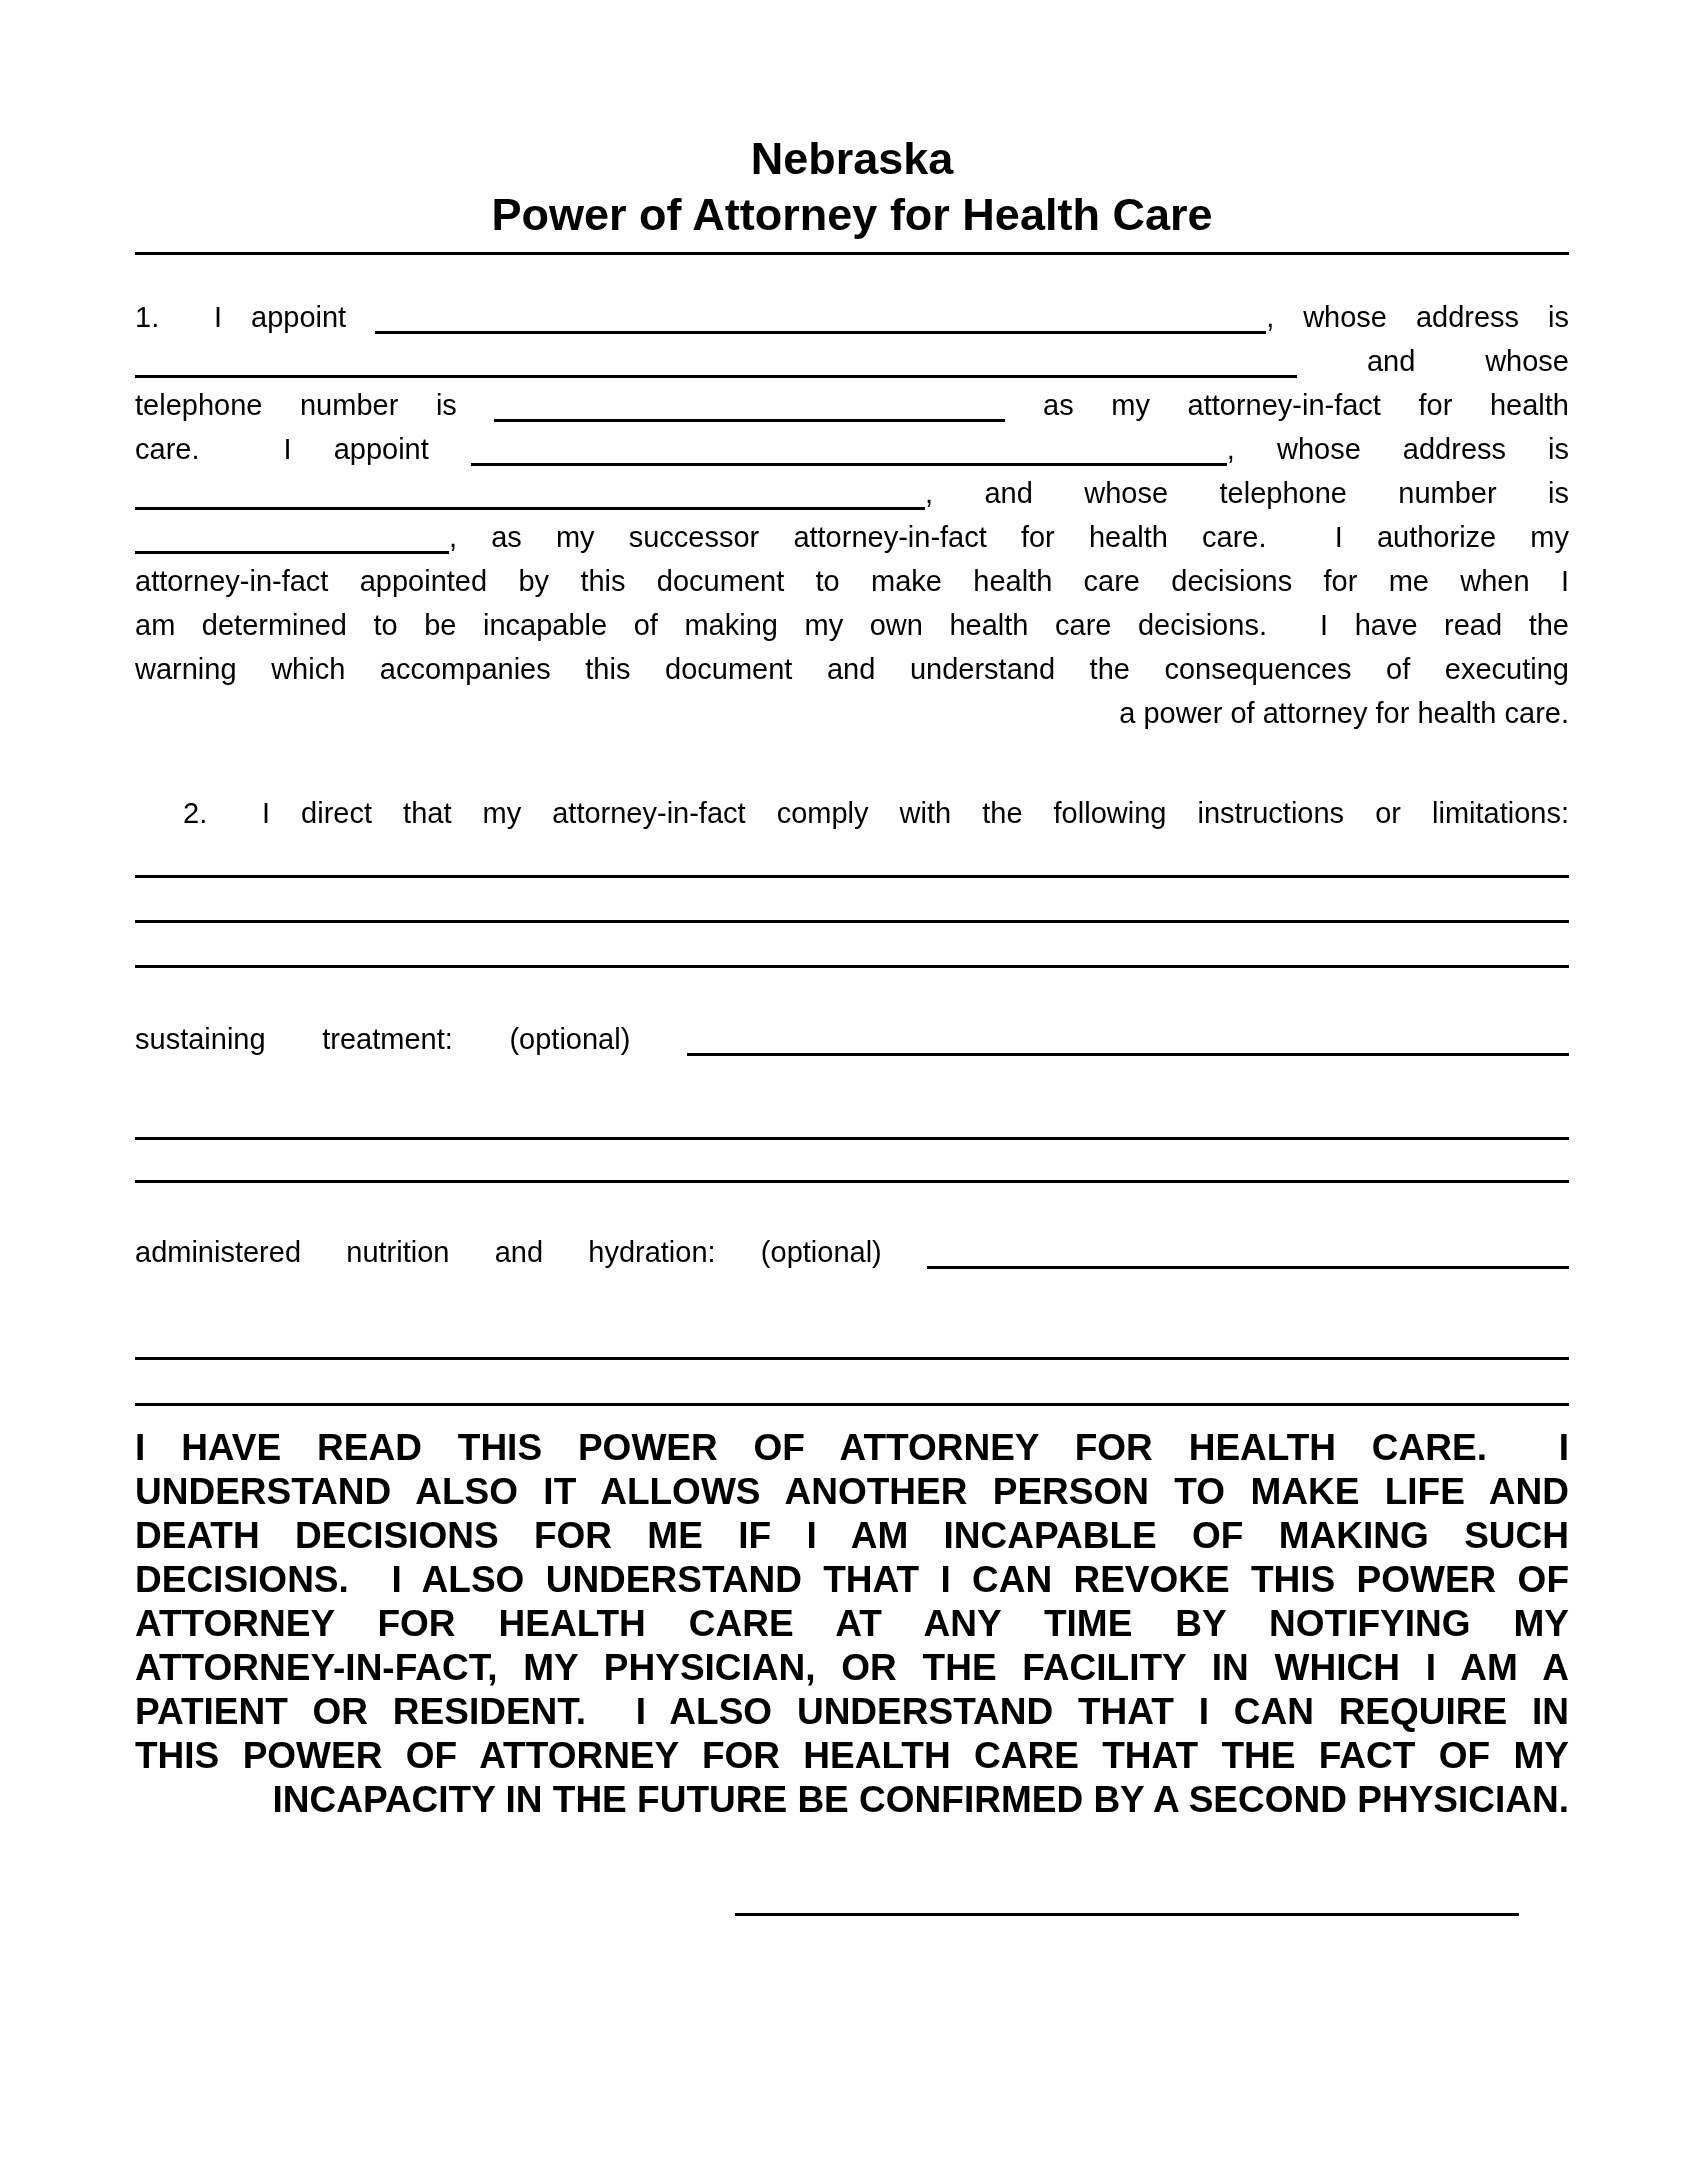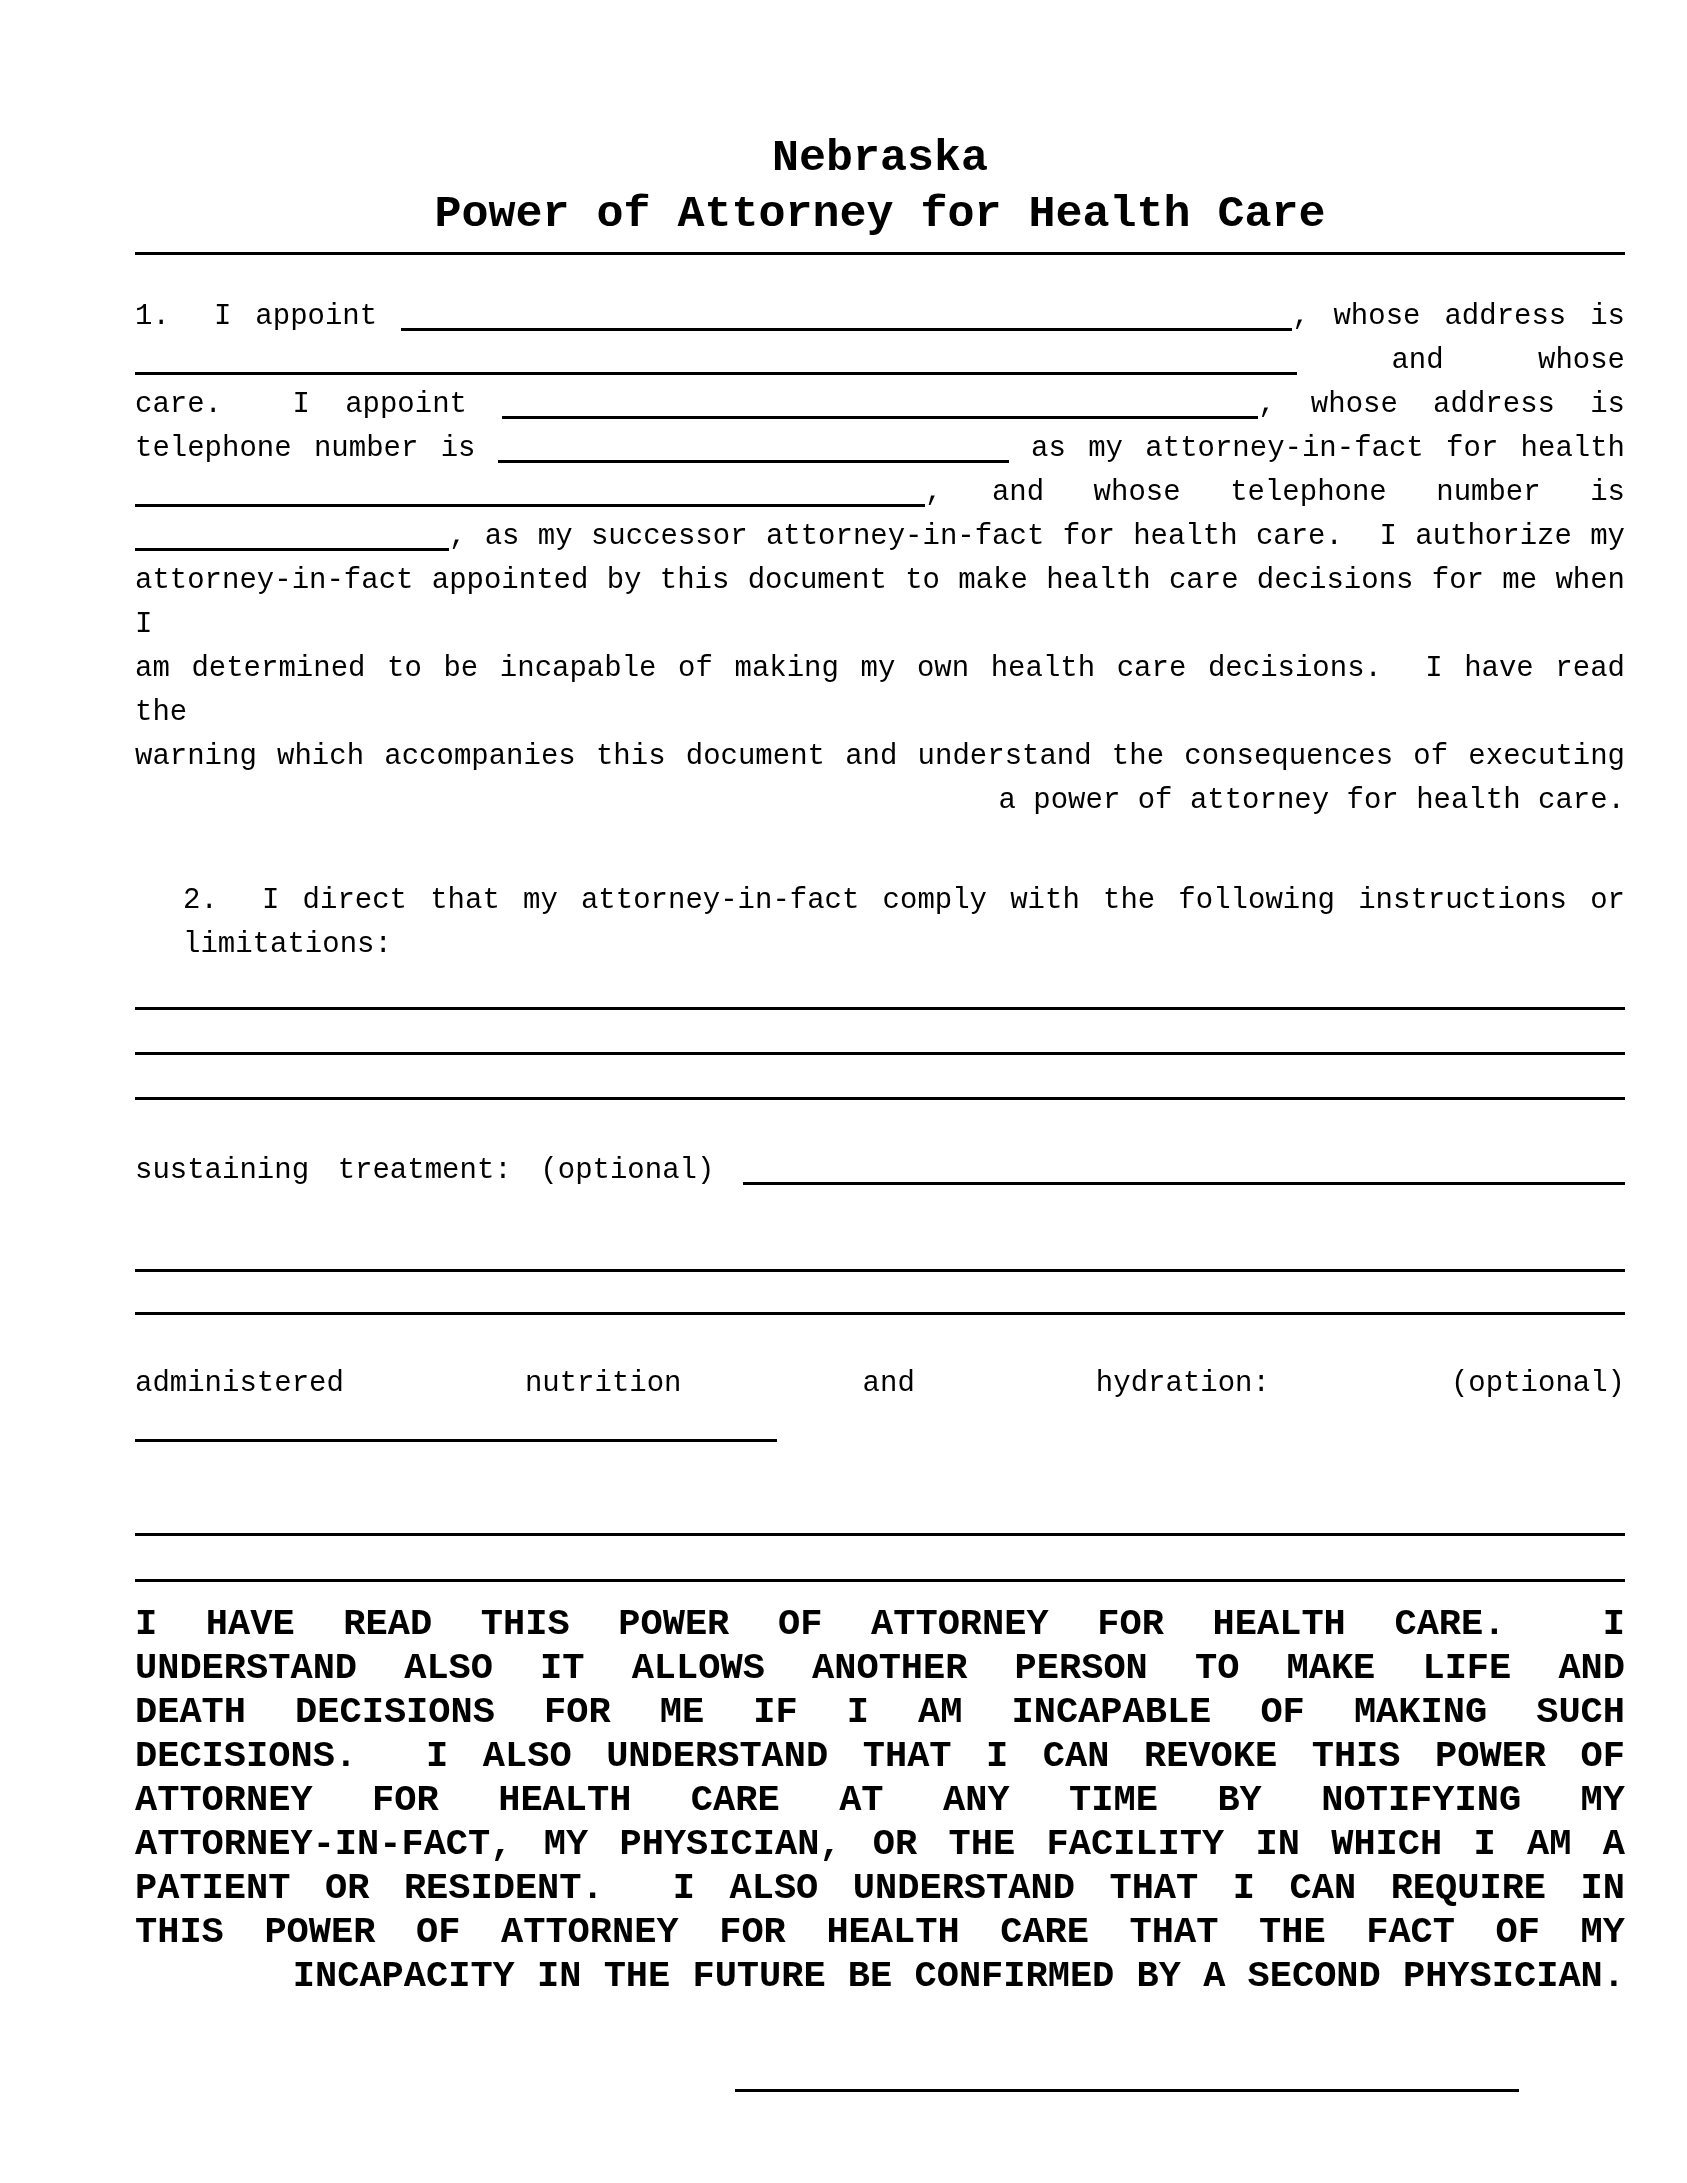--- a/index.html
+++ b/index.html
@@ -3,22 +3,22 @@
 <meta charset="utf-8">
 <style>
   html, body { margin: 0; padding: 0; background: #ffffff; }
   .page {
     position: relative;
     width: 1687px;
     height: 2184px;
     box-sizing: border-box;
     background: #ffffff;
     color: #000000;
-    font-family: Liberation Mono, monospace;
-    padding: 131px 62px 0 135px;
+    font-family: Liberation Sans, sans-serif;
+    padding: 131px 118px 0 135px;
     overflow: hidden;
   }
   
   .title { text-align: center; font-weight: bold; font-size: 45px; line-height: 56px; }
   .rule { border-top: 3.5px solid #000; margin-top: 8.7px; }
 
   
   .para { font-size: 29px; line-height: 44px; }
   .line { min-height: 44px; text-align: right; }
   .j { text-align: justify; text-align-last: justify; }
@@ -73,22 +73,22 @@
 
   <div class="title">
     <div>Nebraska</div>
     <div>Power of Attorney for Health Care</div>
   </div>
   <div class="rule"></div>
 
   <div class="para p1">
     <div class="line j"><span class="num">1.</span><span>I appoint</span> <span class="blank b1"></span><span>, whose address is</span></div>
     <div class="line j"><span class="blank b2"></span> <span>and whose</span></div>
+    <div class="line j"><span>telephone number is</span> <span class="blank b3"></span> <span>as my attorney-in-fact for health</span></div>
     <div class="line j"><span>care.&nbsp; I appoint</span> <span class="blank b4"></span><span>, whose address is</span></div>
-    <div class="line j"><span>telephone number is</span> <span class="blank b3"></span> <span>as my attorney-in-fact for health</span></div>
     <div class="line j"><span class="blank b5"></span><span>, and whose telephone number is</span></div>
     <div class="line j"><span class="blank b6"></span><span>, as my successor attorney-in-fact for health care.&nbsp; I authorize my</span></div>
     <div class="line j"><span>attorney-in-fact appointed by this document to make health care decisions for me when I</span></div>
     <div class="line j"><span>am determined to be incapable of making my own health care decisions.&nbsp; I have read the</span></div>
     <div class="line j"><span>warning which accompanies this document and understand the consequences of executing</span></div>
     <div class="line"><span>a power of attorney for health care.</span></div>
   </div>
 
   <div class="para s2h">
     <div class="line j"><span class="num">2.</span><span>I direct that my attorney-in-fact comply with the following instructions or limitations:</span></div>

